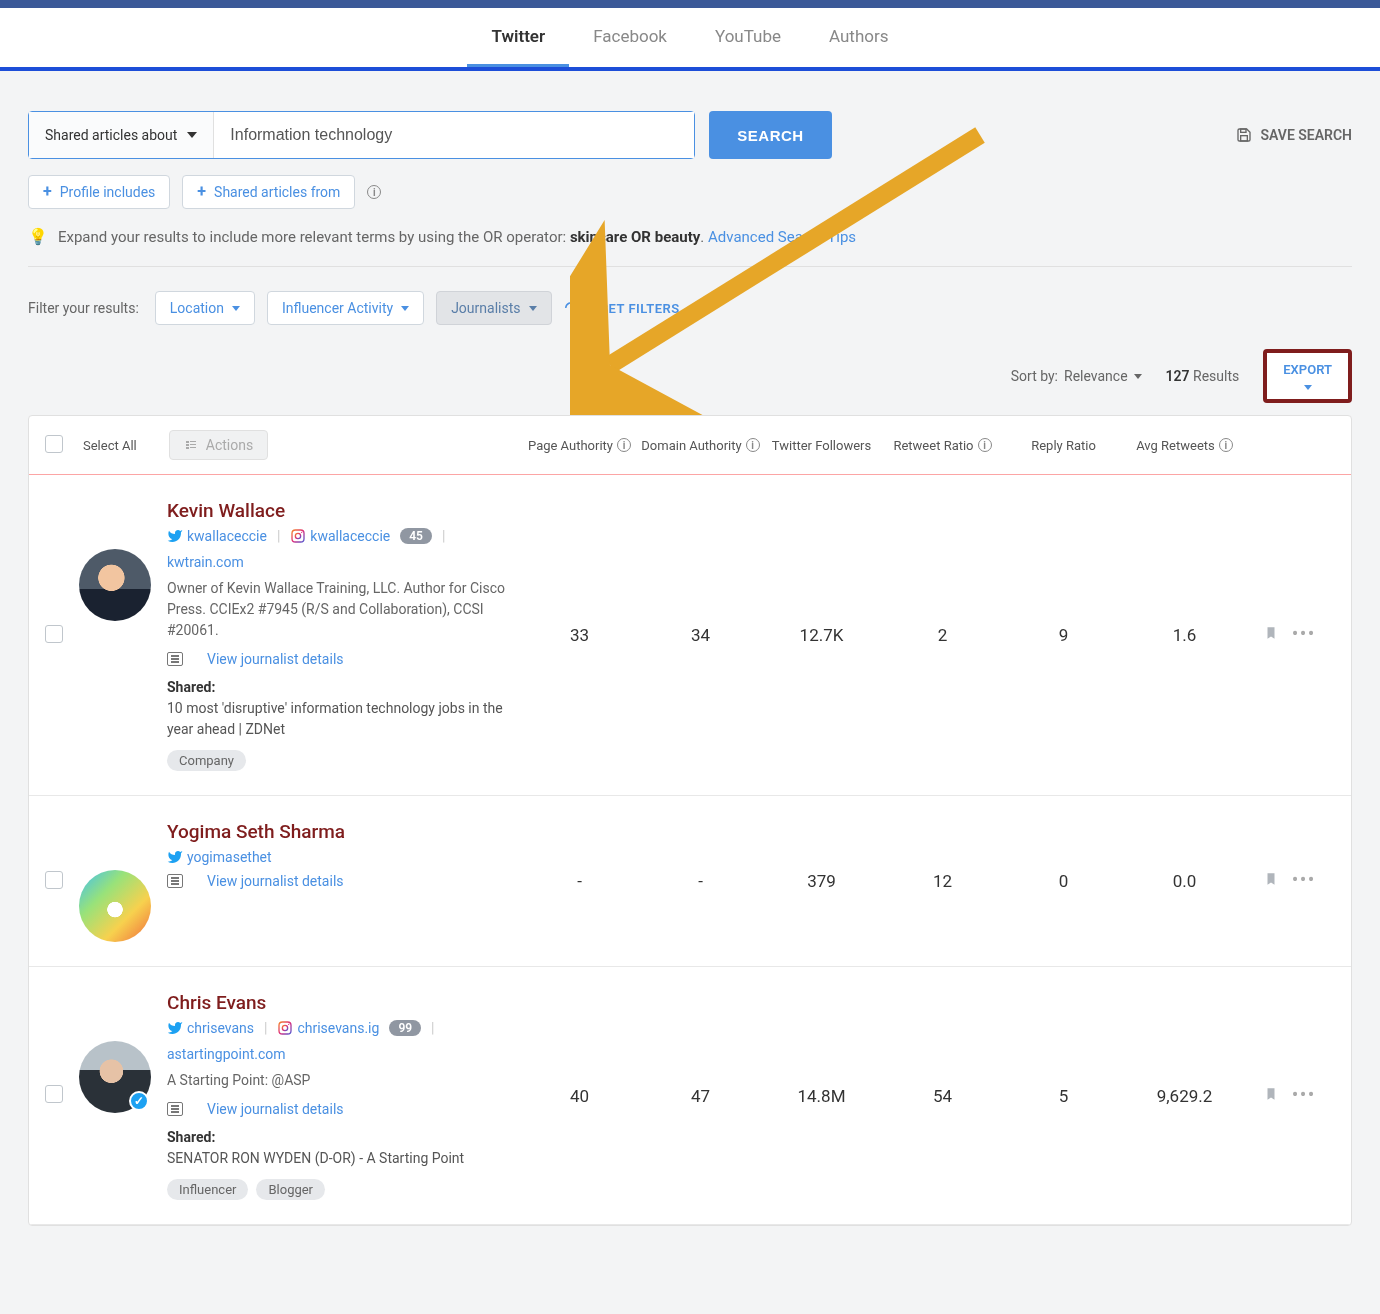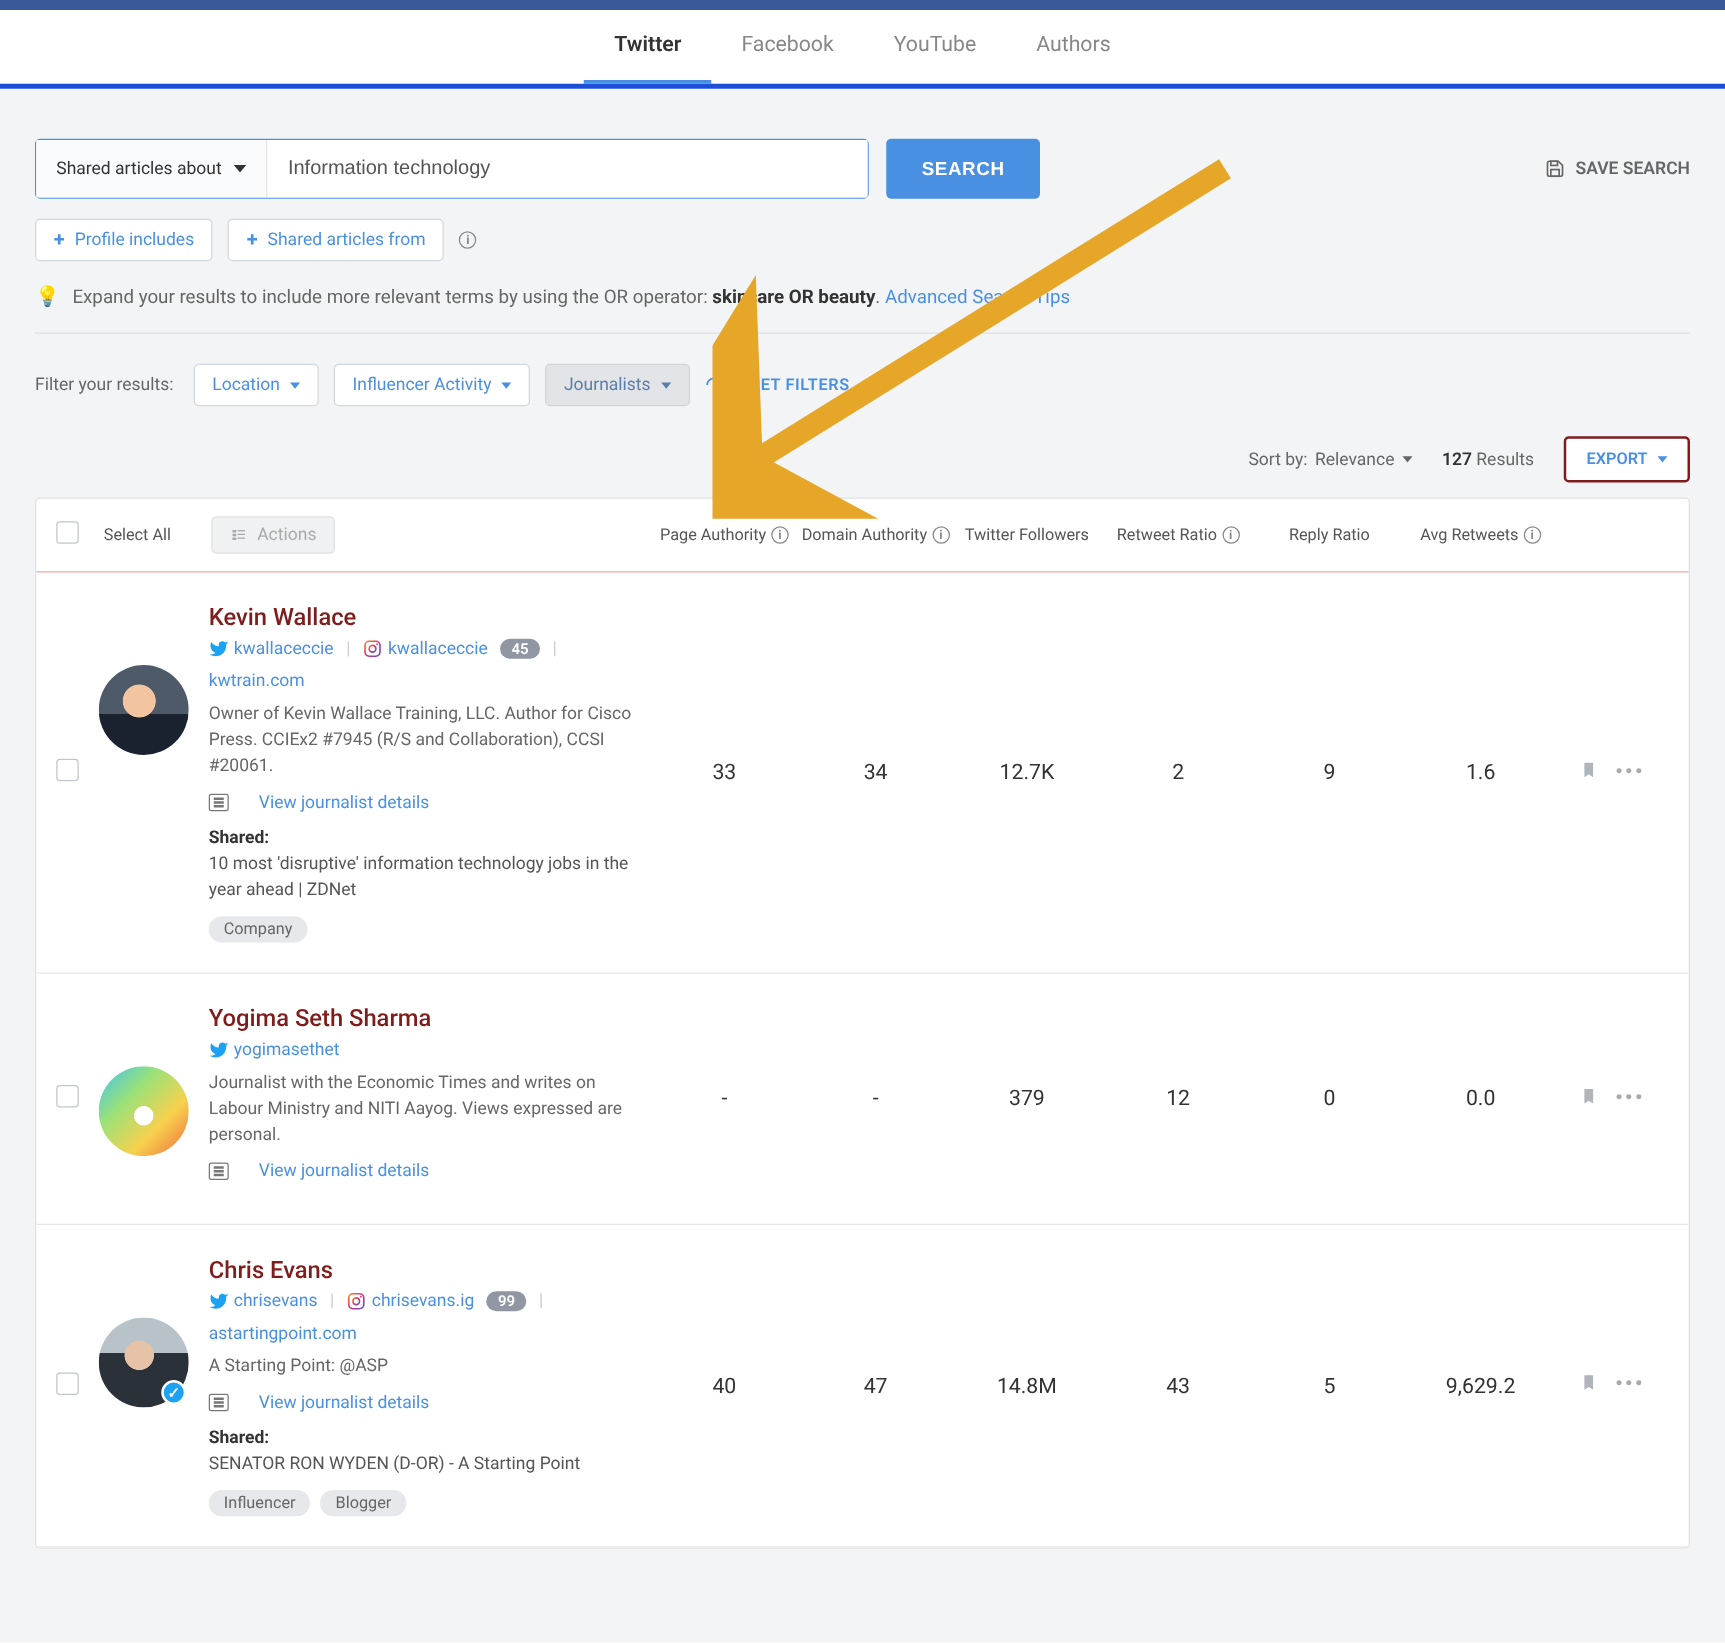--- a/index.html
+++ b/index.html
@@ -82,23 +82,23 @@
   .filter-pill.highlighted { background: #e2e4e7; border-color: #d0d3d8; color: #5a7ea8; }
   .reset-link { color: #4a90e2; font-size: 13px; font-weight: 600; letter-spacing: 0.5px; display: flex; align-items: center; gap: 6px; cursor: pointer; }
   .results-bar {
     display: flex; align-items: center; justify-content: flex-end; gap: 24px;
     margin-bottom: 12px;
   }
   .sort-by { color: #666; display: flex; align-items: center; gap: 6px; cursor: pointer;}
   .result-count { color: #333; font-weight: 600; }
   .result-count .light { font-weight: 400; color: #666; }
   .export-btn {
-    background: #fff; border: 2px solid #7f1d1d; border-radius: 4px;
+    background: #fff; border: 4px solid #7f1d1d; border-radius: 4px;
     padding: 9px 16px; color: #4a90e2; font-weight: 600; font-size: 13px;
-    display: flex; align-items: center; gap: 8px; cursor: pointer;
+    display: flex; align-items: center; gap: 8px; cursor: pointer; flex-direction: column;
   }
   .table {
     background: #fff; border: 1px solid #e0e0e0; border-radius: 4px;
     overflow: hidden;
   }
   .table-header {
     display: flex; align-items: center; padding: 14px 16px;
     border-bottom: 1px solid #fca5a5; font-size: 13px; color: #555;
   }
   .col-check { width: 34px; }
@@ -386,21 +386,20 @@
           <div class="name">Yogima Seth Sharma</div>
           <div class="handles">
             <span class="handle tw">
                       <svg viewBox="0 0 24 24" fill="#1da1f2">
                         <path d="M23 3a10.9 10.9 0 0 1-3.14 1.53A4.48 4.48 0 0 0 12 8v1A10.66 10.66 0 0 1 3 4s-4 9 5 13a11.64 11.64 0 0 1-7 2c9 5 20 0 20-11.5a4.5 4.5 0 0 0-.08-.83A7.72 7.72 0 0 0 23 3z"></path>
                       </svg>
                       <span>yogimasethet</span>
                     </span>
 
           </div>
-          <div class="bio">Journalist with the Economic Times and writes on Labour Ministry and NITI Aayog. Views expressed are personal.</div>
           <div class="jd-link">
                     <span class="jd-icon"></span>
                     <span>View journalist details</span>
                   </div>
 
         </div>
       </div>
     </div>
     <div class="col-metric">-</div>
     <div class="col-metric">-</div>
@@ -462,21 +461,21 @@
           <div class="tags">
                     <span class="tag">Influencer</span>
                     <span class="tag">Blogger</span>
                   </div>
         </div>
       </div>
     </div>
     <div class="col-metric">40</div>
     <div class="col-metric">47</div>
     <div class="col-metric">14.8M</div>
-    <div class="col-metric">43</div>
+    <div class="col-metric">54</div>
     <div class="col-metric">5</div>
     <div class="col-metric">9,629.2</div>
     <div class="col-tail">
       <div class="tail-icons">
         <span class="bookmark-icon"><svg viewBox="0 0 24 24">
                     <path d="M6 2h12v20l-6-4-6 4z"></path>
                   </svg></span>
         <span class="dots">•••</span>
       </div>
     </div>

